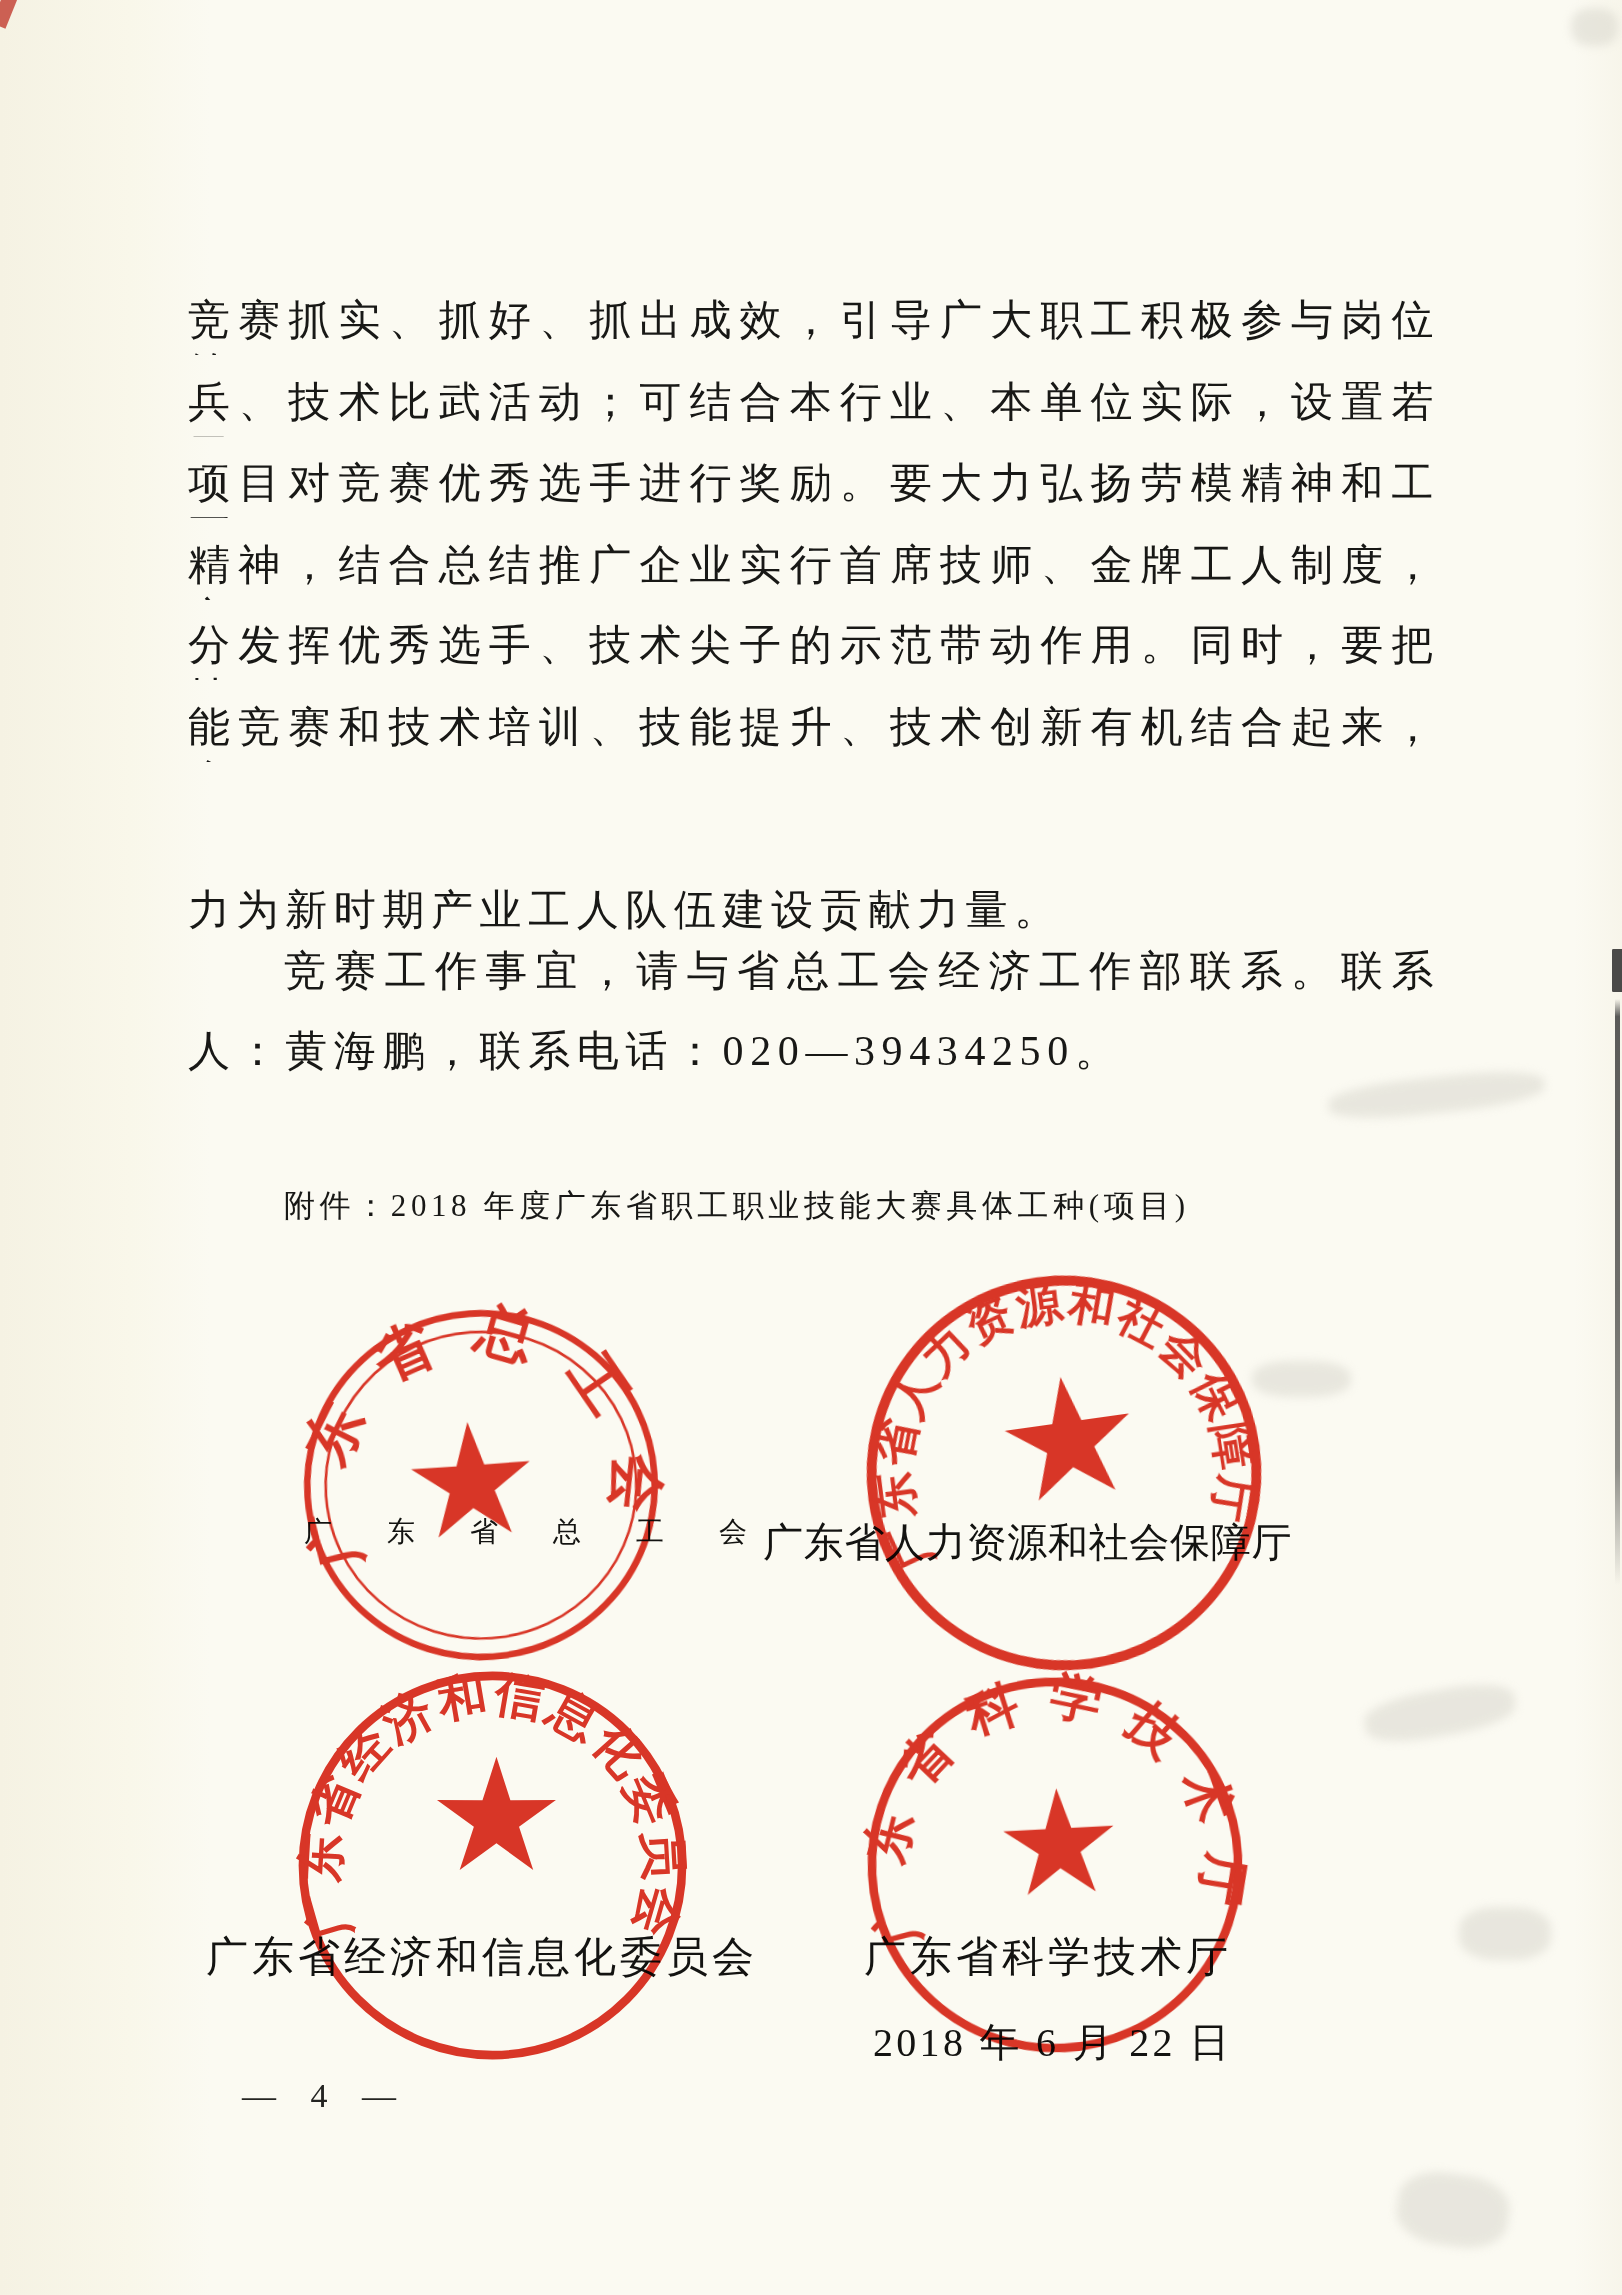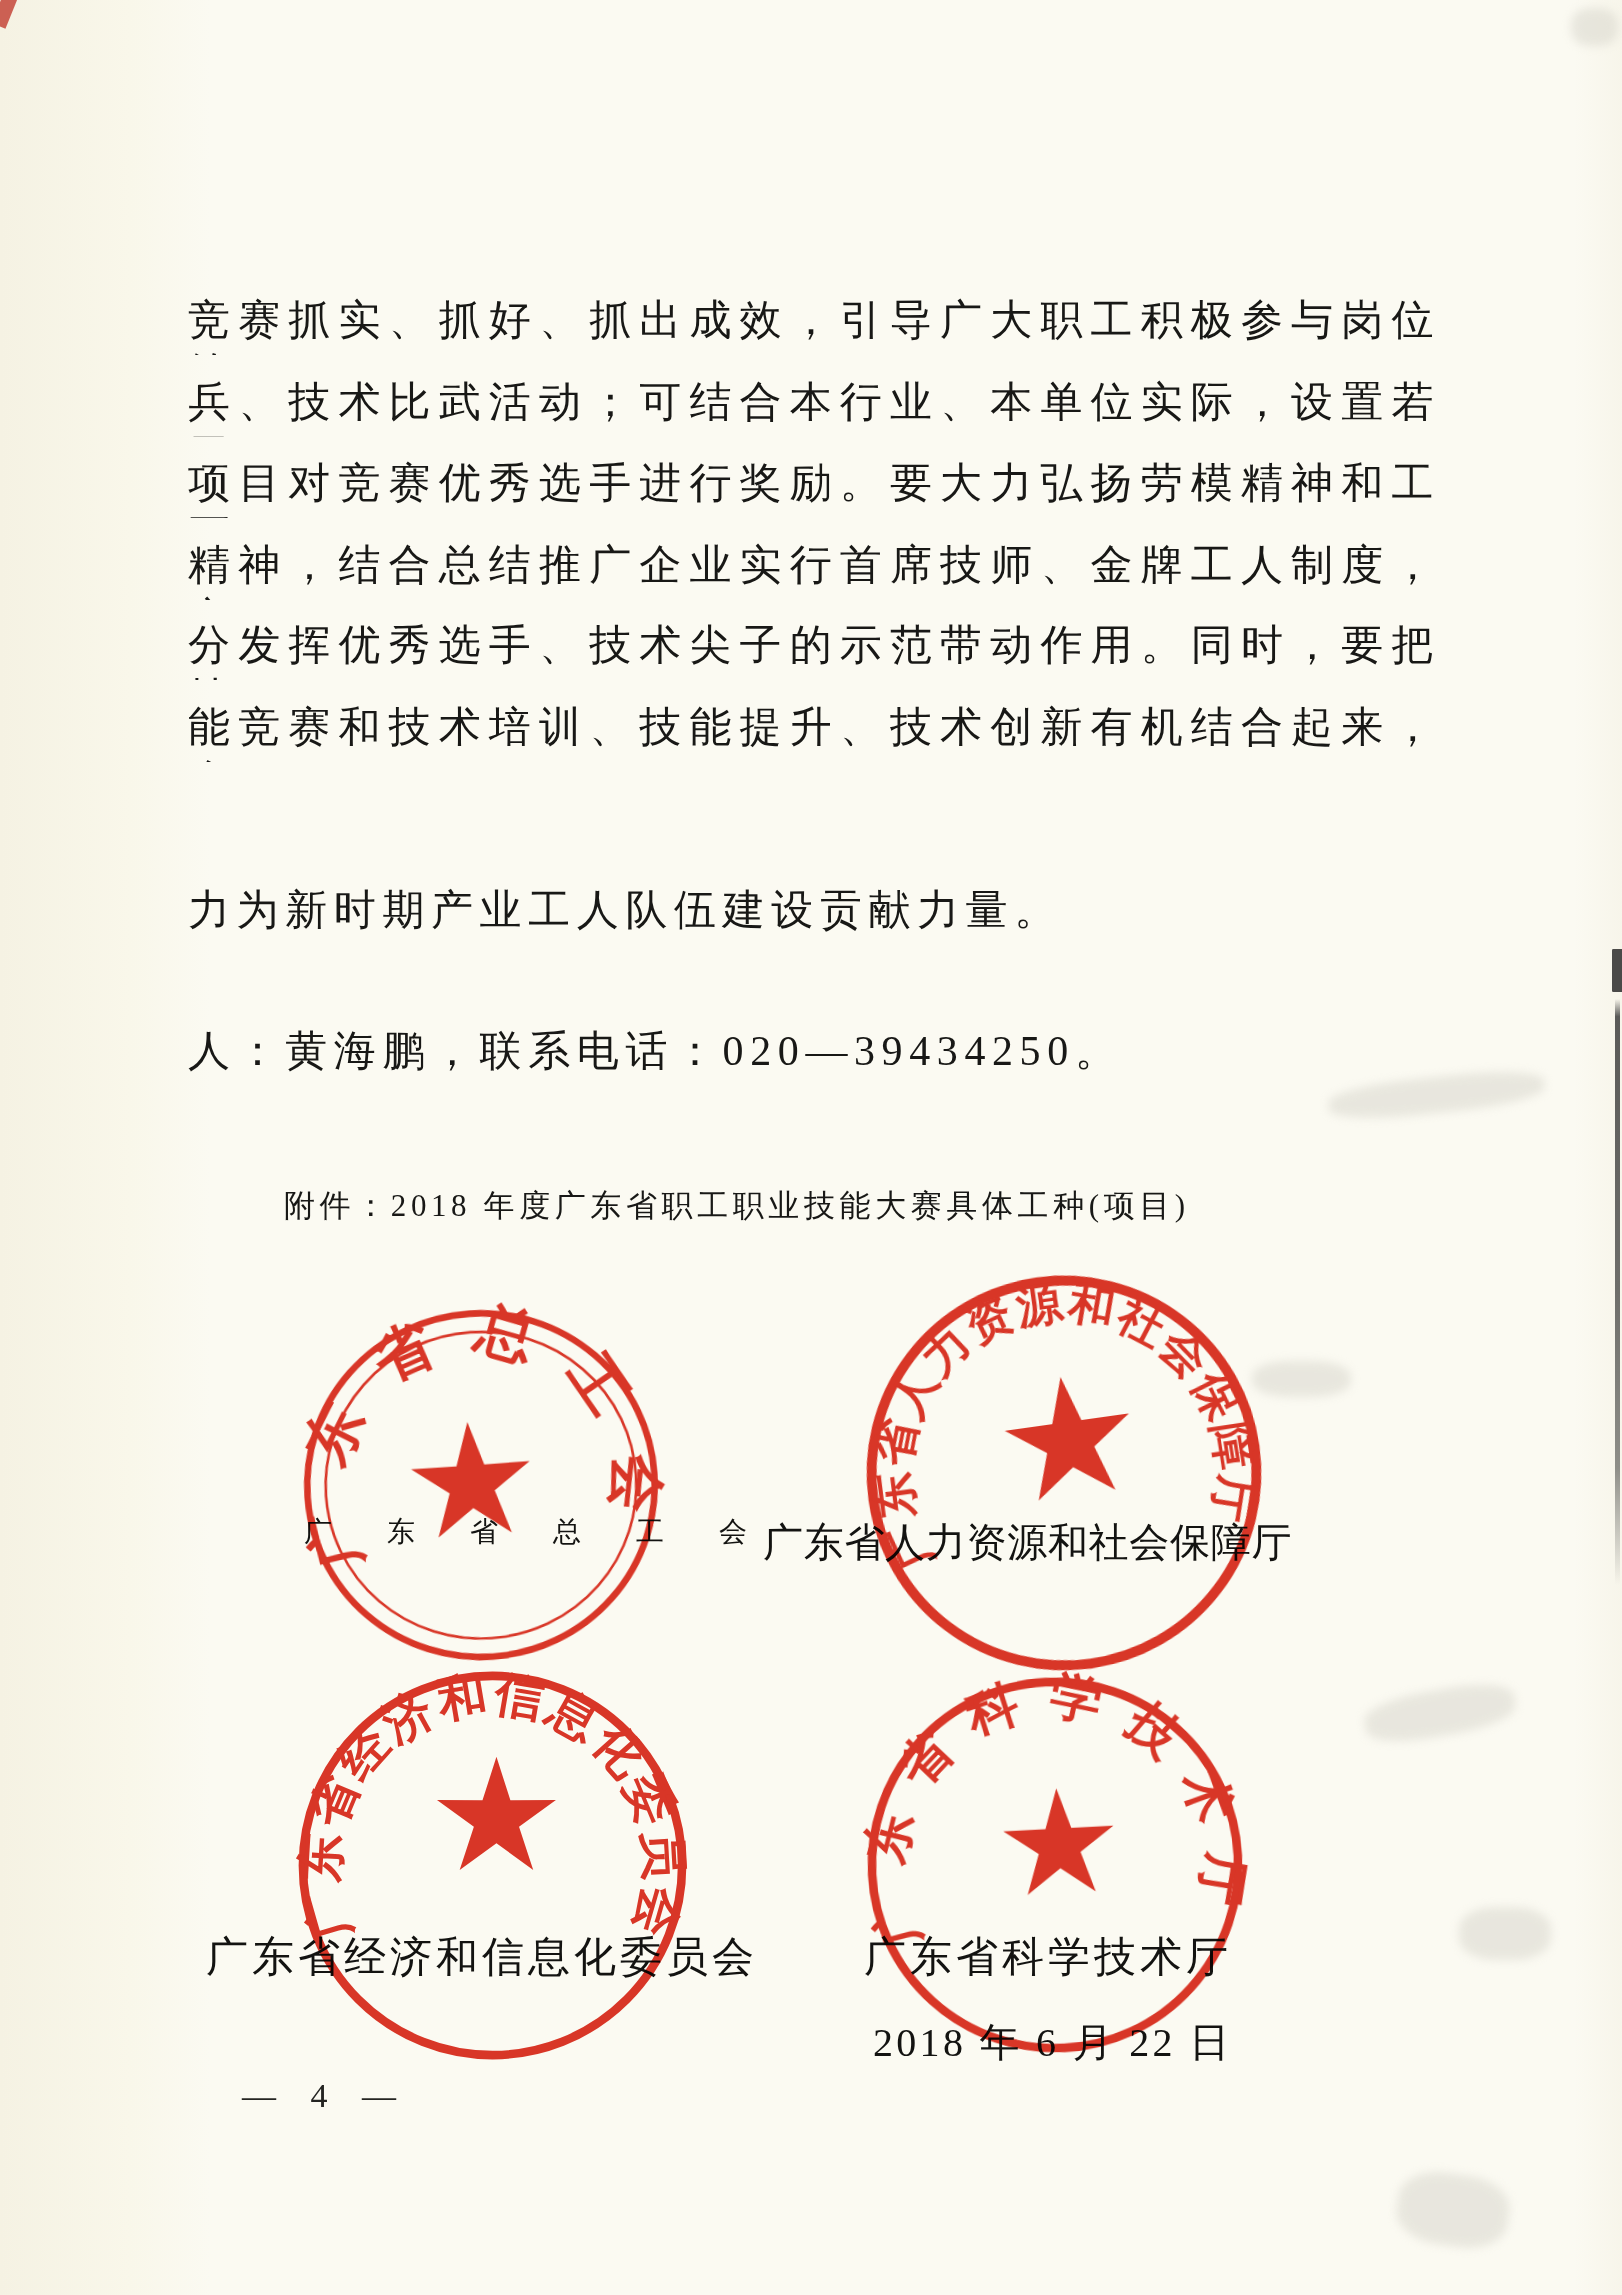--- a/index.html
+++ b/index.html
@@ -49,20 +49,21 @@
 
 <div class="page">
 
   <div class="bodyline just" style="top:294px">竞赛抓实、抓好、抓出成效，引导广大职工积极参与岗位练</div>
   <div class="bodyline just" style="top:376px">兵、技术比武活动；可结合本行业、本单位实际，设置若干</div>
   <div class="bodyline just" style="top:457px">项目对竞赛优秀选手进行奖励。要大力弘扬劳模精神和工匠</div>
   <div class="bodyline just" style="top:539px">精神，结合总结推广企业实行首席技师、金牌工人制度，充</div>
   <div class="bodyline just" style="top:619px">分发挥优秀选手、技术尖子的示范带动作用。同时，要把技</div>
   <div class="bodyline just" style="top:701px">能竞赛和技术培训、技能提升、技术创新有机结合起来，全</div>
   <div class="bodyline" style="top:884px">力为新时期产业工人队伍建设贡献力量。</div>
+  <div class="bodyline just ind" style="top:945px">竞赛工作事宜，请与省总工会经济工作部联系。联系</div>
   <div class="bodyline" style="top:1025px">人：黄海鹏，联系电话：020—39434250。</div>
 
   <div class="attach">附件：2018 年度广东省职工职业技能大赛具体工种(项目)</div>
 
   <div class="sig org1">广 东 省 总 工 会</div>
   <div class="sig org2">广东省人力资源和社会保障厅</div>
   <div class="sig org3">广东省经济和信息化委员会</div>
   <div class="sig org4">广东省科学技术厅</div>
   <div class="sig dateline">2018 年 6 月 22 日</div>
 

